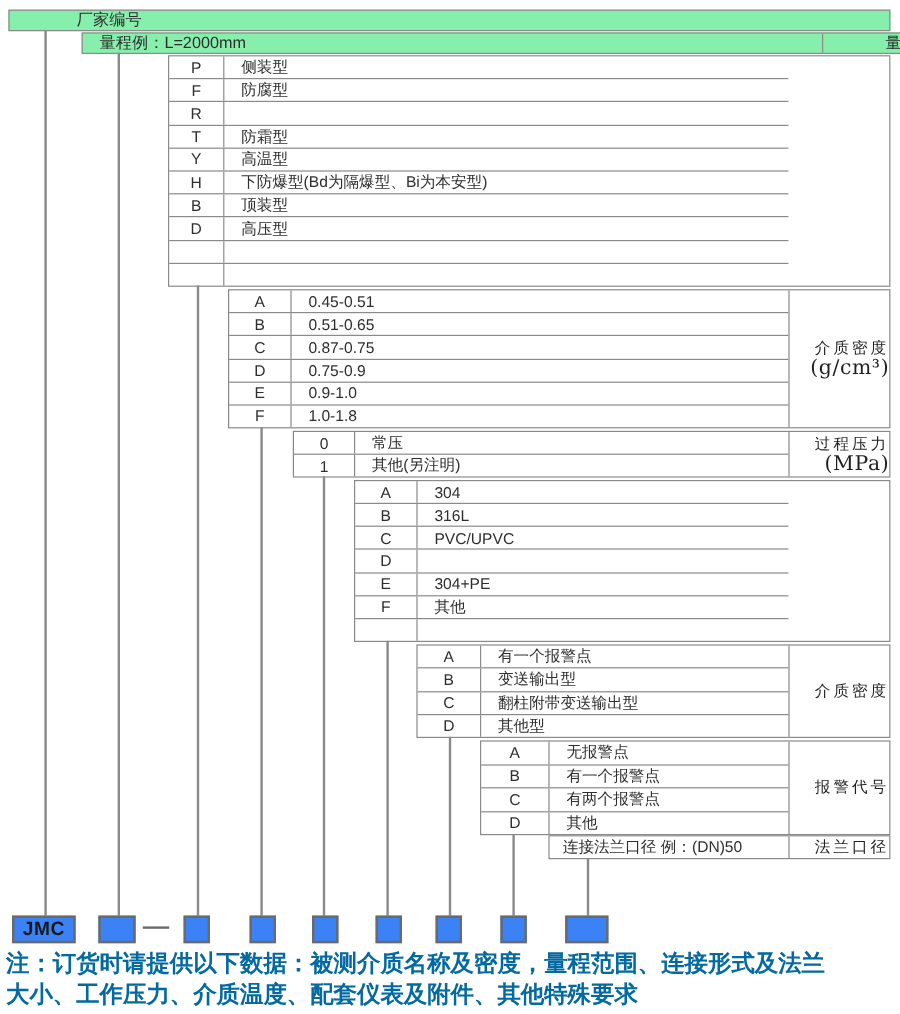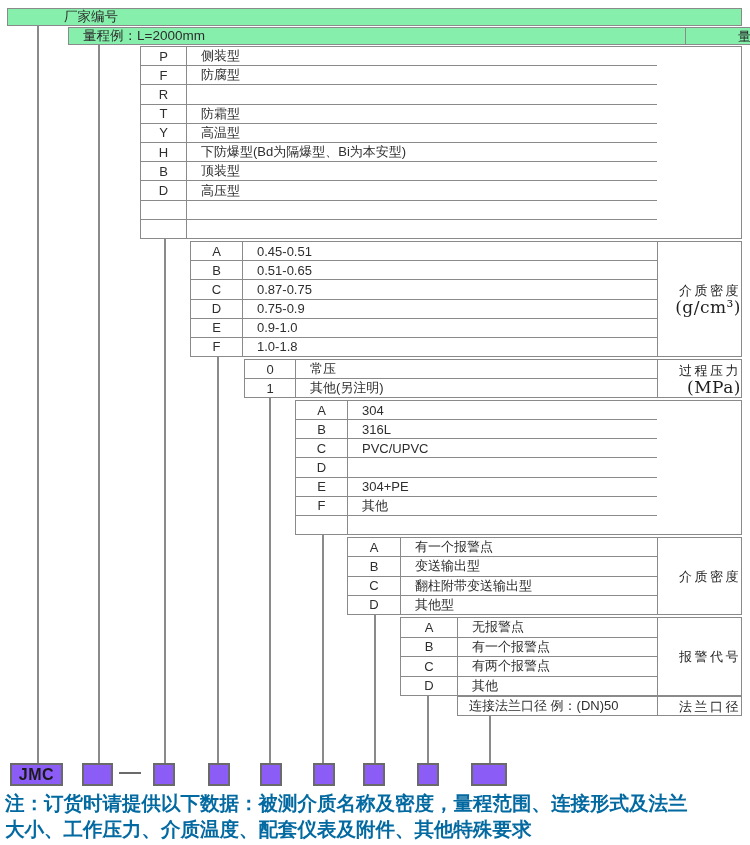--- a/index.html
+++ b/index.html
@@ -38,21 +38,21 @@
   .sec-pressure .code{width:51px;}
   .sec-material .code{width:52px;}
   .sec-display  .code{width:53px;}
   .sec-alarm    .code{width:57px;}
   .sec-flange   .desc{padding-left:11px;}
   
   .vline{position:absolute;width:1.5px;background:#8a8a8a;}
   
   .cbox{
     position:absolute;top:763px;height:23px;box-sizing:border-box;
-    border:2px solid #6a6a6a;background:#8b5cf6;
+    border:2px solid #6a6a6a;background:#3b82f6;
     display:flex;align-items:center;justify-content:center;
   }
   .jmc{font-weight:bold;font-size:16px;letter-spacing:0.5px;color:#1a1a1a;}
   .dash{position:absolute;left:119px;top:772px;width:22px;height:2px;background:#6a6a6a;}
   
   .note{
     position:absolute;left:5px;top:791px;width:745px;
     color:#0369a1;font-weight:700;font-size:19.5px;line-height:25.5px;
   }
 </style>

